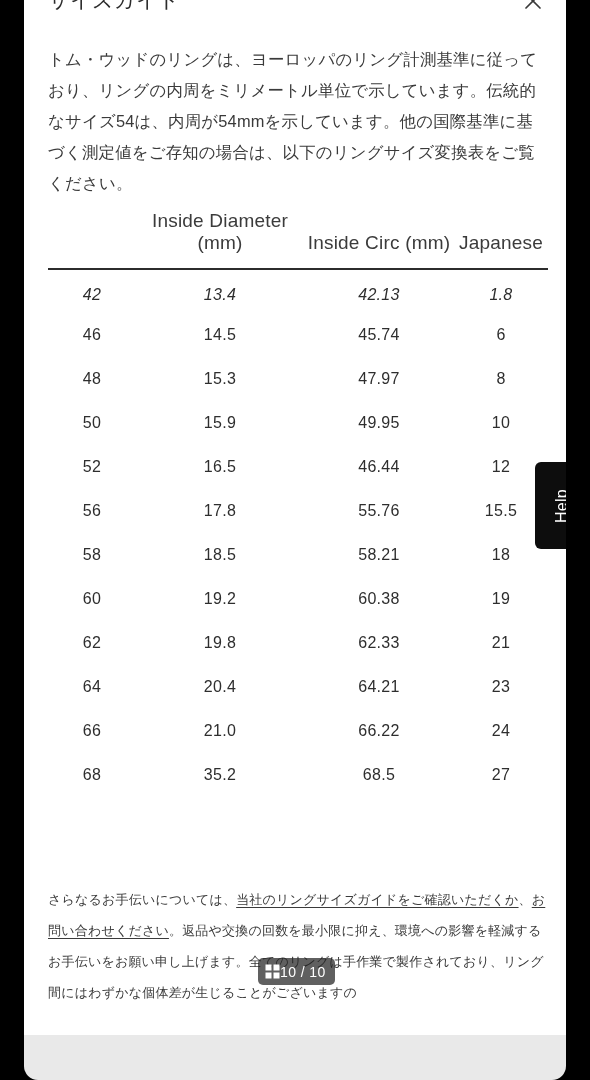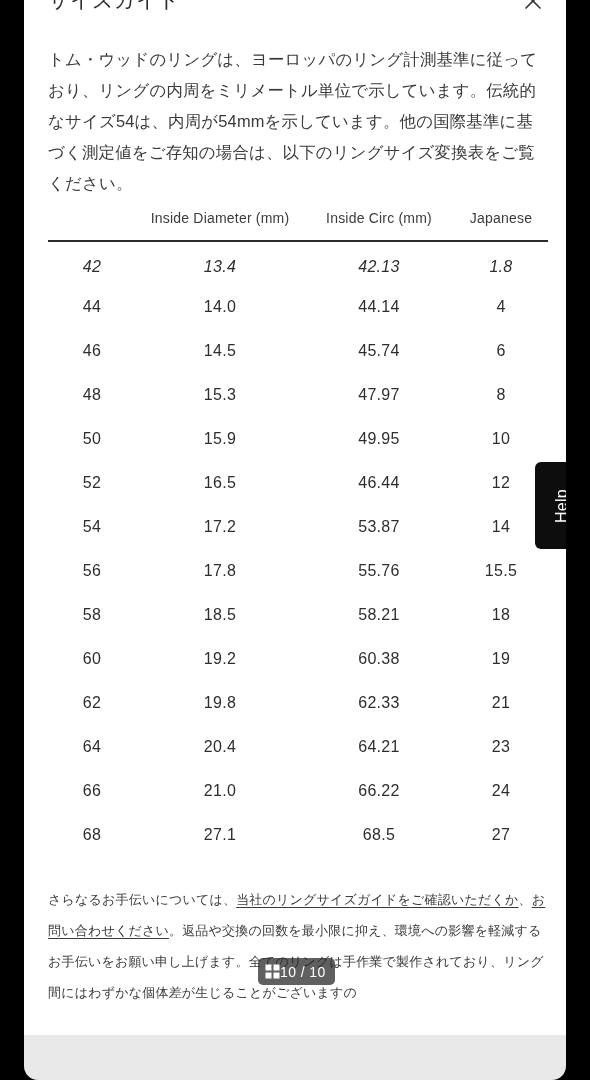--- a/index.html
+++ b/index.html
@@ -92,21 +92,21 @@
   
   #size-table {
     position: absolute;
     left: 24px;
     top: 210px;
     width: 500px;
     border-collapse: collapse;
   }
 
   #size-table th {
-    font-size: 14px;
+    font-size: 19px;
     font-weight: 400;
     color: #3b3b3b;
     padding: 0 0 14px 0;
     letter-spacing: 0.2px;
     text-align: center;
     vertical-align: bottom;
     margin-top: 31px;
   }
   #size-table thead tr {
     border-bottom: 2px solid #2c2c2c;
@@ -224,26 +224,20 @@
         </tr>
       </thead>
       <tbody id="size-table-body">
           <tr>
             <td class="col-eu">42</td>
             <td class="col-dia">13.4</td>
             <td class="col-circ">42.13</td>
             <td class="col-jp">1.8</td>
           </tr>
           <tr>
-            <td class="col-eu">44</td>
-            <td class="col-dia">14.0</td>
-            <td class="col-circ">44.14</td>
-            <td class="col-jp">4</td>
-          </tr>
-          <tr>
             <td class="col-eu">46</td>
             <td class="col-dia">14.5</td>
             <td class="col-circ">45.74</td>
             <td class="col-jp">6</td>
           </tr>
           <tr>
             <td class="col-eu">48</td>
             <td class="col-dia">15.3</td>
             <td class="col-circ">47.97</td>
             <td class="col-jp">8</td>
@@ -254,26 +248,20 @@
             <td class="col-circ">49.95</td>
             <td class="col-jp">10</td>
           </tr>
           <tr>
             <td class="col-eu">52</td>
             <td class="col-dia">16.5</td>
             <td class="col-circ">46.44</td>
             <td class="col-jp">12</td>
           </tr>
           <tr>
-            <td class="col-eu">54</td>
-            <td class="col-dia">17.2</td>
-            <td class="col-circ">53.87</td>
-            <td class="col-jp">14</td>
-          </tr>
-          <tr>
             <td class="col-eu">56</td>
             <td class="col-dia">17.8</td>
             <td class="col-circ">55.76</td>
             <td class="col-jp">15.5</td>
           </tr>
           <tr>
             <td class="col-eu">58</td>
             <td class="col-dia">18.5</td>
             <td class="col-circ">58.21</td>
             <td class="col-jp">18</td>
@@ -297,21 +285,21 @@
             <td class="col-jp">23</td>
           </tr>
           <tr>
             <td class="col-eu">66</td>
             <td class="col-dia">21.0</td>
             <td class="col-circ">66.22</td>
             <td class="col-jp">24</td>
           </tr>
           <tr>
             <td class="col-eu">68</td>
-            <td class="col-dia">27.1</td>
+            <td class="col-dia">35.2</td>
             <td class="col-circ">68.5</td>
             <td class="col-jp">27</td>
           </tr>
         </tbody>
     </table>
 
     <p id="footer-paragraph"><span>さらなるお手伝いについては、</span><span class="lnk">当社のリングサイズガイドをご確認いただくか</span><span>、</span><span class="lnk">お問い合わせください</span><span>。返品や交換の回数を最小限に抑え、環境への影響を軽減するお手伝いをお願い申し上げます。全てのリングは手作業で製作されており、リング間にはわずかな個体差が生じることがございますの</span></p>
 
     <div id="help-tab">
       <span id="help-tab-label">Help</span>

